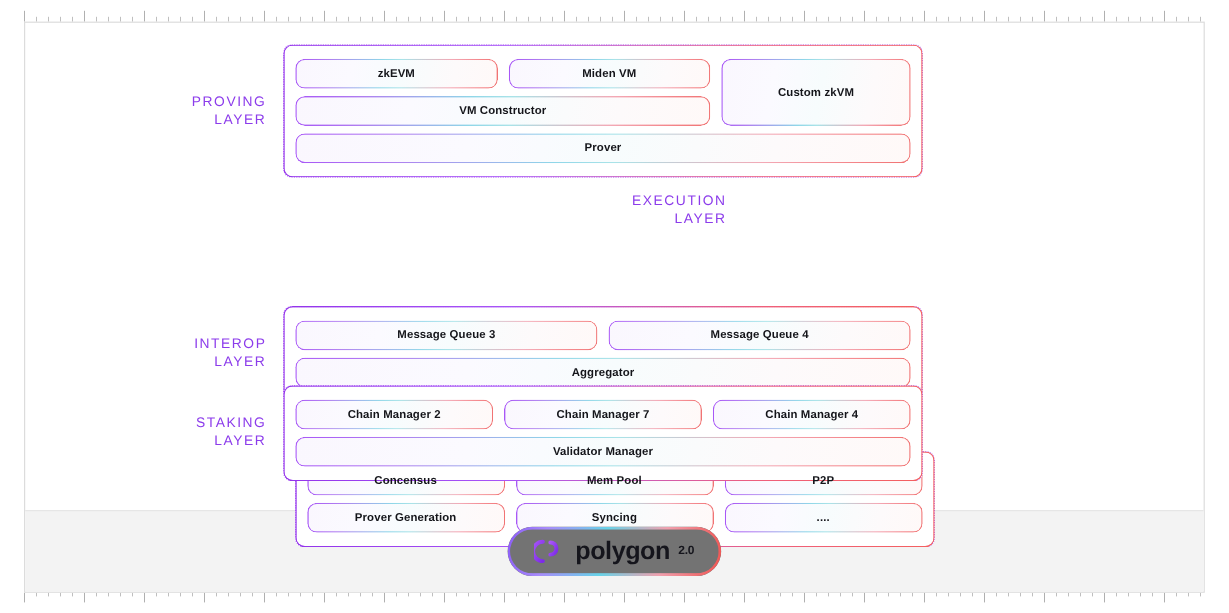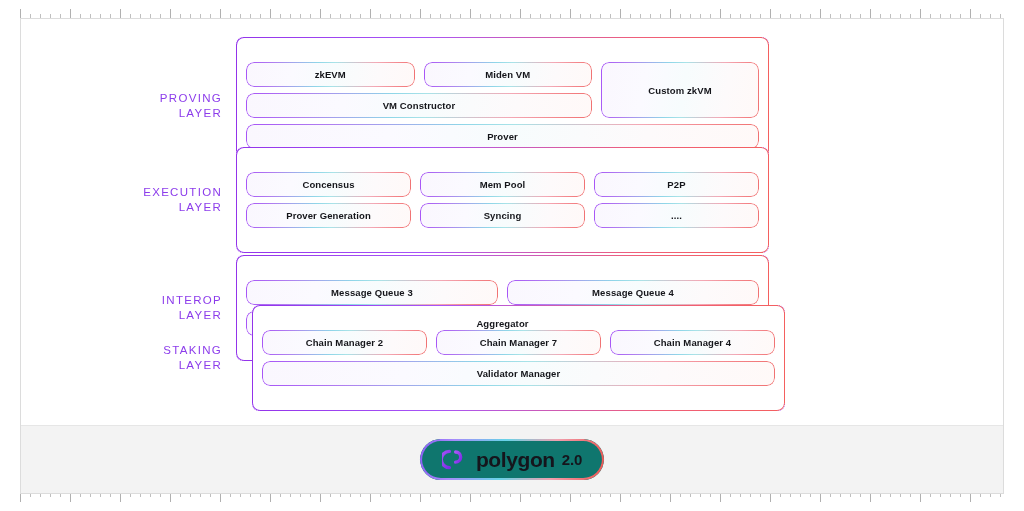--- a/index.html
+++ b/index.html
@@ -99,21 +99,21 @@
     letter-spacing: 1.3px;
     line-height: 15px;
   }
   .layer-label .l2 { display: block; }
 
   .layer-box {
     flex: 0 0 auto;
     width: 533px;
     border: 1px dotted #a855f7;
     border-radius: 7px;
-    padding: 24px 9px;
+    padding: 11px 9px;
     position: relative;
     background: #fff;
   }
   
   .layer-box::after {
     content: "";
     position: absolute;
     inset: -1px;
     border-radius: 8px;
     pointer-events: none;
@@ -178,21 +178,21 @@
     border-top: 1px solid #e6e6e6;
     display: flex;
     align-items: center;
     justify-content: center;
   }
   #logo-pill {
     position: relative;
     height: 41px;
     padding: 0 22px;
     border-radius: 21px;
-    background: #0f766e;
+    background: #737373;
     display: flex;
     align-items: center;
     gap: 9px;
   }
   #logo-pill::before {
     content: "";
     position: absolute;
     inset: 0;
     border-radius: 21px;
     padding: 1.6px;
@@ -208,21 +208,21 @@
     pointer-events: none;
   }
   #logo-mark { position: relative; z-index: 1; display: block; }
   #logo-text {
     position: relative; z-index: 1;
     font-size: 21px; font-weight: bold;
     color: #15151c; letter-spacing: -0.4px;
   }
   #logo-ver {
     position: relative; z-index: 1;
-    font-size: 15px; font-weight: bold;
+    font-size: 10px; font-weight: bold;
     color: #15151c; letter-spacing: -0.2px;
     margin-left: -2px;
   }
 </style>
 </head>
 <body>
 
 <div id="page">
 
   <div class="ruler ruler-top"></div>
@@ -263,21 +263,21 @@
             </div>
             <div class="grid-row">
               <div class="pill f1">
                   <span>Prover</span>
                 </div>
             </div>
           </div>
         </div>
       </div>
 
-      <div class="layer-row" style="top:128px;">
+      <div class="layer-row" style="top:142px;flex-direction:column;">
         <div class="layer-label">
           <span>EXECUTION</span>
           <span class="l2">LAYER</span>
         </div>
         <div class="layer-box">
           <div class="grid-rows">
             <div class="grid-row">
               <div class="pill f1">
                   <span>Concensus</span>
                 </div>
@@ -320,21 +320,21 @@
             </div>
             <div class="grid-row">
               <div class="pill f1">
                   <span>Aggregator</span>
                 </div>
             </div>
           </div>
         </div>
       </div>
 
-      <div class="layer-row" style="top:286px;gap:16px;">
+      <div class="layer-row" style="top:302px;">
         <div class="layer-label">
           <span>STAKING</span>
           <span class="l2">LAYER</span>
         </div>
         <div class="layer-box">
           <div class="grid-rows">
             <div class="grid-row">
               <div class="pill f1">
                   <span>Chain Manager 2</span>
                 </div>

